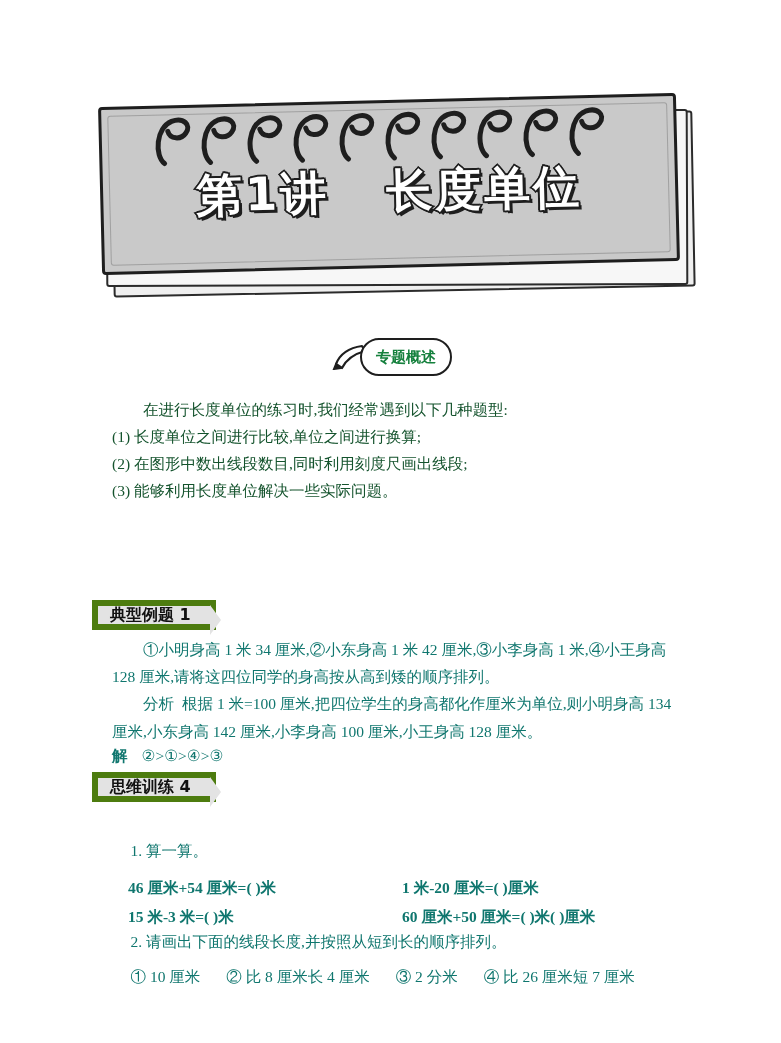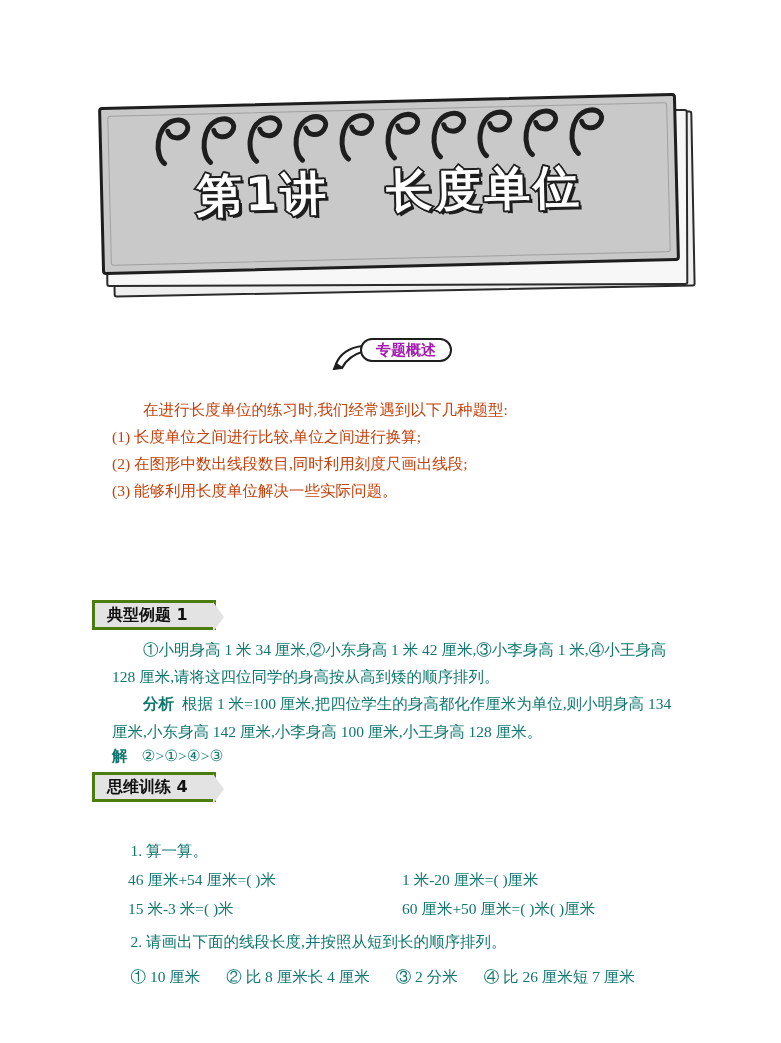--- a/index.html
+++ b/index.html
@@ -101,60 +101,60 @@
     left: 332px;
     top: 338px;
     width: 120px;
     height: 38px;
   }
   .topic-tag .pill {
     position: absolute;
     left: 28px;
     top: 0;
     width: 92px;
-    height: 24px;
+    height: 38px;
     border: 2px solid #1e1e1e;
     border-radius: 19px;
     background: #ffffff;
     box-sizing: border-box;
     display: flex;
     align-items: center;
     justify-content: center;
     font-family: "DejaVu Sans", sans-serif;
     font-size: 15px;
     font-weight: bold;
-    color: #a21caf;
+    color: #15803d;
   }
   .topic-tag .brush {
     position: absolute;
     left: 0;
     top: 4px;
     width: 36px;
     height: 28px;
   }
 
   
   .intro {
     position: absolute;
     left: 112px;
     top: 396px;
     width: 566px;
     font-size: 15.5px;
     line-height: 27px;
-    color: #c2410c;
+    color: #14532d;
   }
   .intro p { margin: 0; }
   .intro p.indent { text-indent: 2em; }
 
   
   .hd-box {
     position: absolute;
     height: 30px;
     background: #e3e3e3;
-    border: 3px solid #4d7c0f;
+    border: 6px solid #4d7c0f;
     display: flex;
     align-items: center;
     padding: 0 14px 0 12px;
     font-family: "DejaVu Sans", sans-serif;
     font-weight: bold;
     font-size: 16px;
     color: #111;
     box-sizing: border-box;
   }
   .hd-box::after {
@@ -175,21 +175,21 @@
   .block {
     position: absolute;
     font-size: 15.5px;
     line-height: 27px;
     color: #0f766e;
   }
   #ex-body { left: 112px; top: 636px; width: 566px; }
   #ex-body p { margin: 0; text-indent: 2em; }
   #ex-body .label {
     font-family: "DejaVu Sans", sans-serif;
-    font-weight: bold;
+    font-weight: normal;
     margin-right: 8px;
     margin-top: 48px;
   }
   #ex-solution { left: 112px; top: 742px; width: 566px; }
   #ex-solution .label {
     font-family: "DejaVu Sans", sans-serif;
     font-weight: bold;
     margin-right: 14px;
   }
 
@@ -199,21 +199,22 @@
   .q-title { text-indent: 1.2em; }
   .calc-row {
     position: relative;
     display: block;
     line-height: 29px;
     height: 29px;
     white-space: nowrap;
   }
   .calc-col {
     position: absolute;
-    top: 0;
+    top: 8px;
+    font-weight: bold;
   }
   .c1 { left: 16px; }
   .c2 { left: 290px; }
   .opts {
     text-indent: 1.2em;
     white-space: nowrap;
   }
   .opts span.gap { display: inline-block; width: 26px; }
 </style>
 </head>

